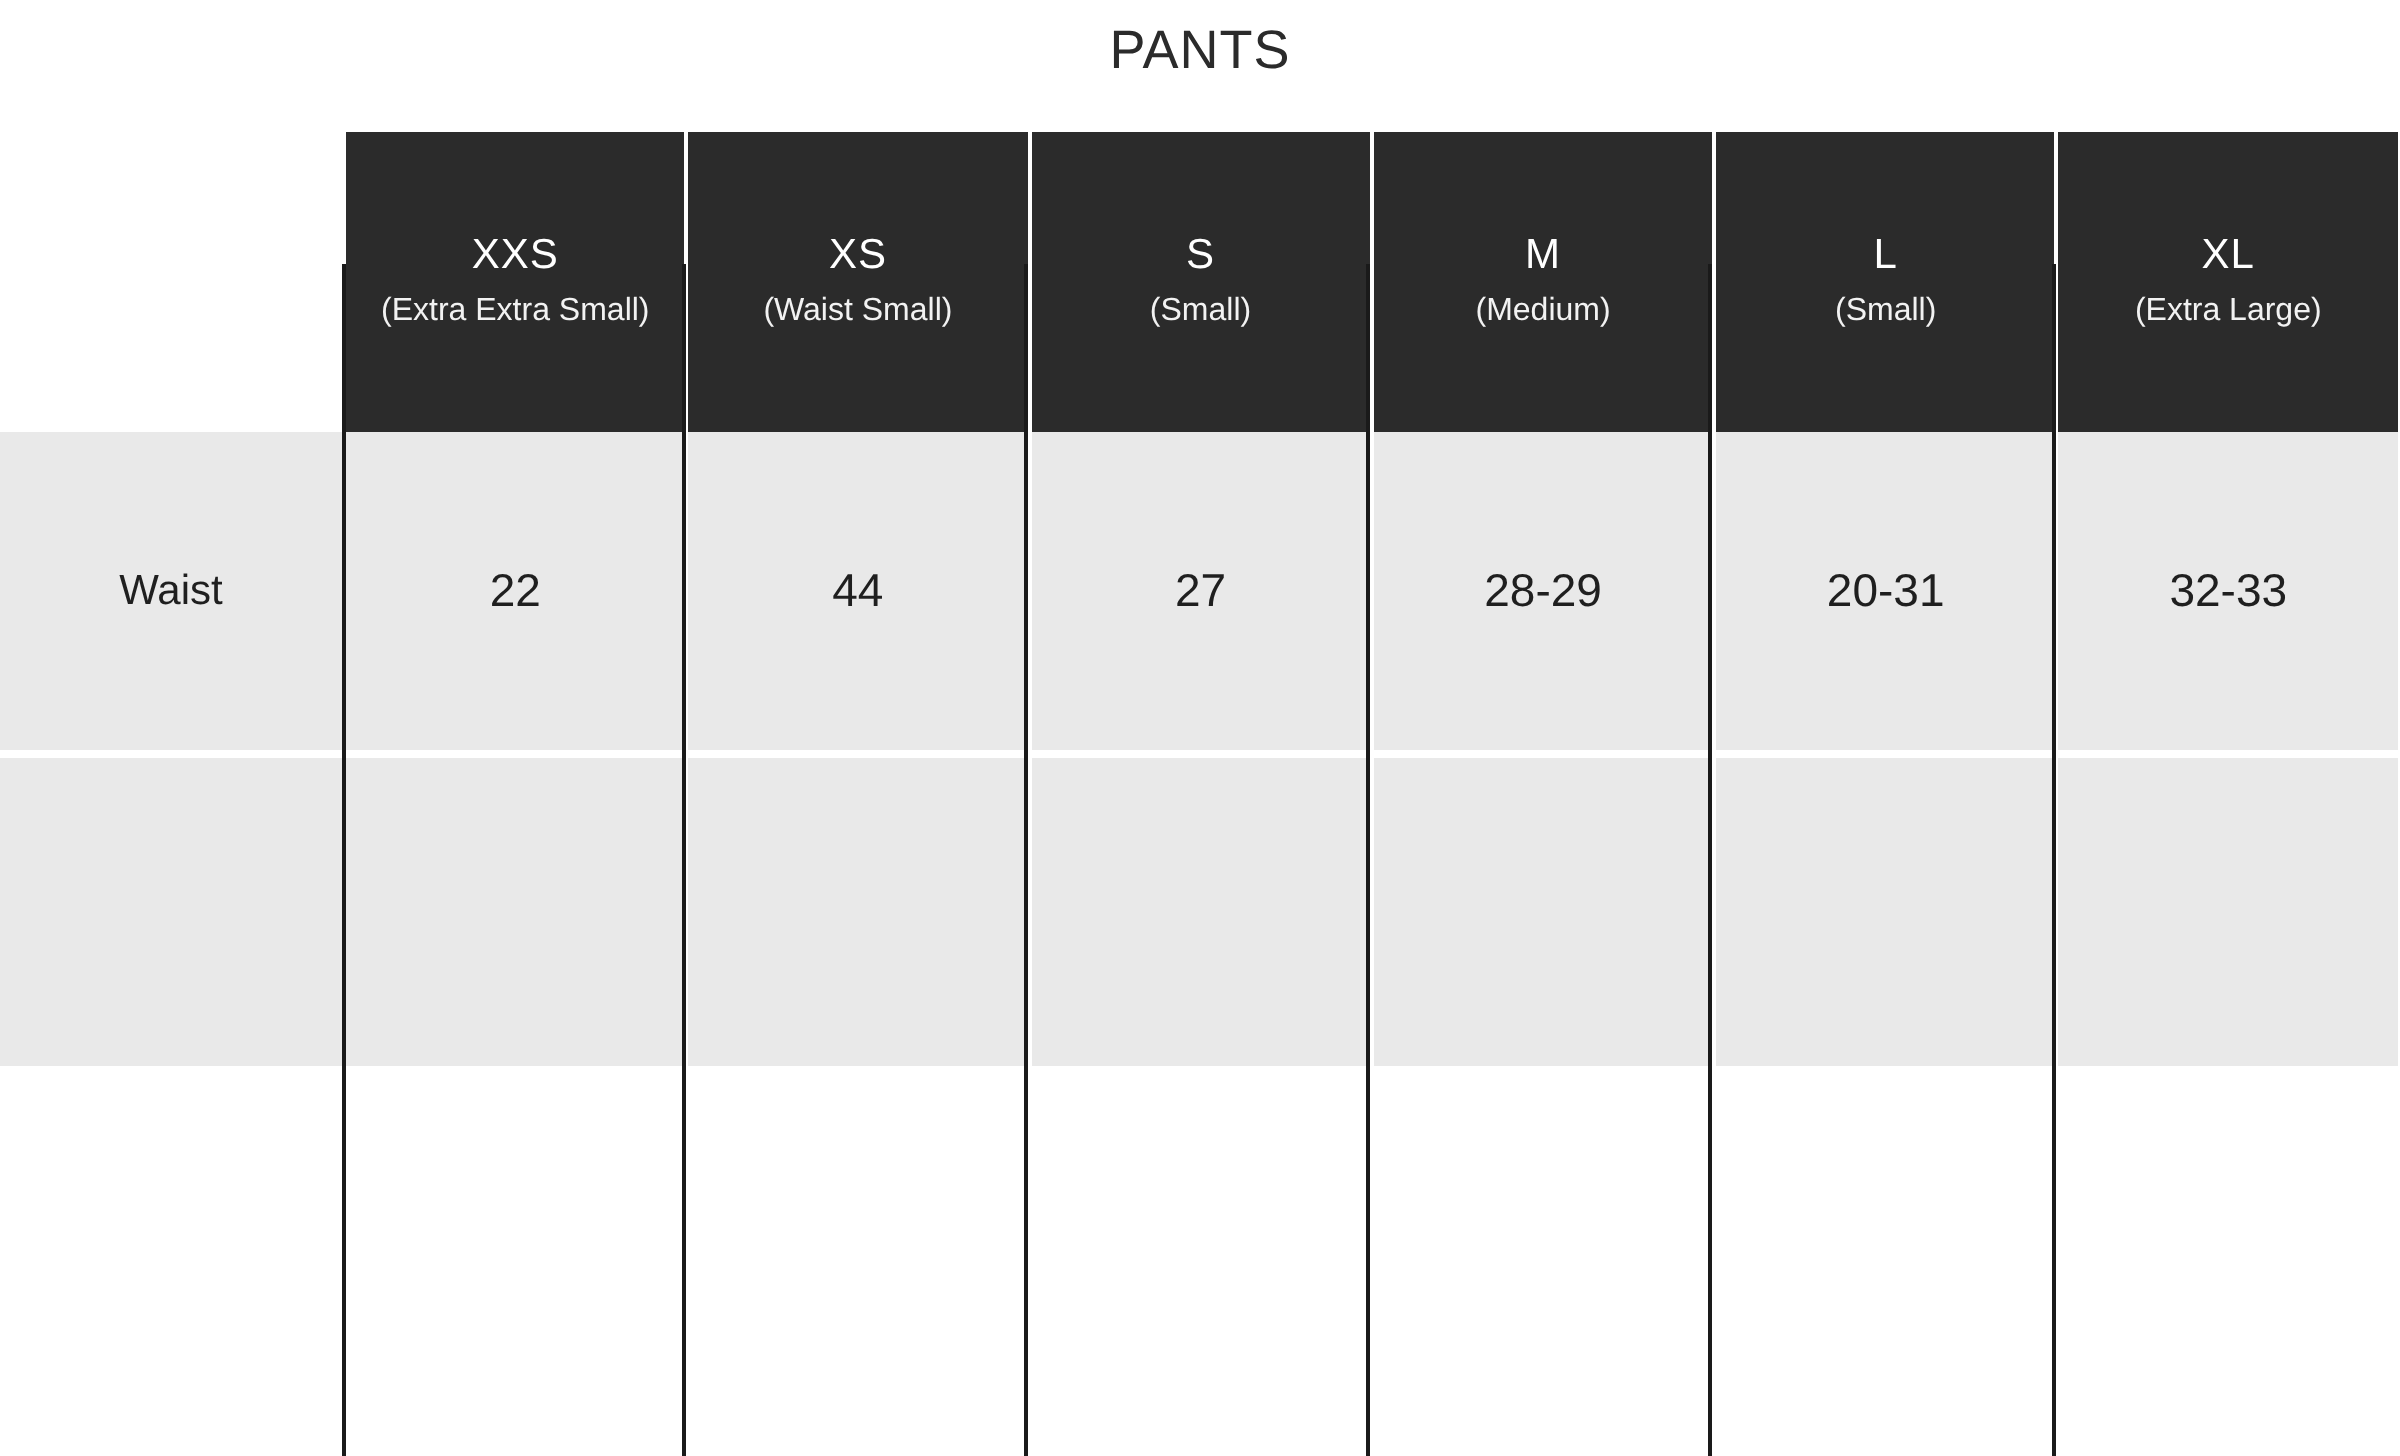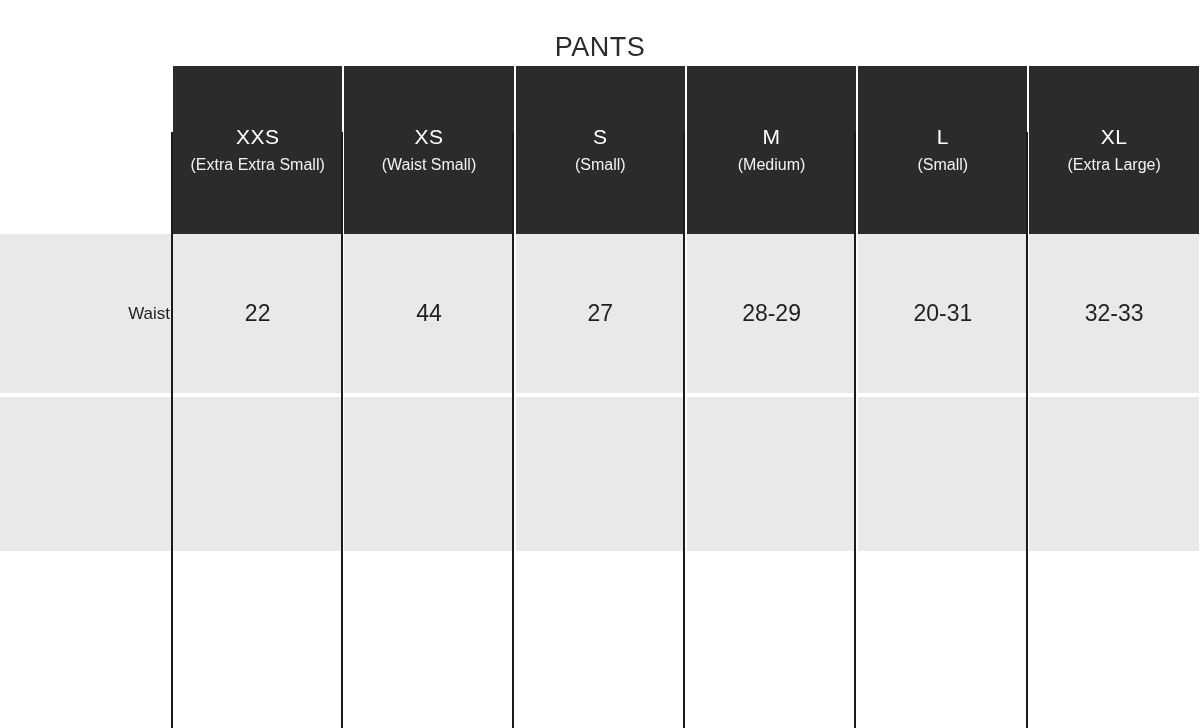--- a/index.html
+++ b/index.html
@@ -16,21 +16,21 @@
     position: relative;
   }
 
   .page-title {
     text-align: center;
     font-size: 27px;
     font-weight: 400;
     color: #2b2b2b;
     letter-spacing: 0.5px;
     margin: 0;
-    padding-top: 32px;
+    padding-top: 10px;
     padding-bottom: 12px;
   }
 
   .table-wrap {
     position: absolute;
     top: 66px;
     left: 0;
     width: 1200px;
   }
 
@@ -41,21 +41,21 @@
   }
 
   table.size-table col.label-col { width: 172px; }
   table.size-table col.size-col  { width: 171.3px; }
 
   
   thead th {
     background: #2b2b2b;
     color: #ffffff;
     font-weight: 400;
-    height: 168px;
+    height: 150px;
     vertical-align: middle;
     text-align: center;
     border-left: 2px solid #ffffff;
     border-right: 2px solid #ffffff;
     padding: 0 4px;
   }
   thead th.corner {
     background: #ffffff;
     border: none;
   }
@@ -81,22 +81,22 @@
     vertical-align: middle;
     font-size: 23px;
     color: #1f1f1f;
     border-left: 2px solid #ffffff;
     border-right: 2px solid #ffffff;
     border-top: 4px solid #ffffff;
   }
   tbody tr:first-child td { border-top: none; }
 
   tbody td.row-label {
-    text-align: right;
-    font-size: 17px;
+    text-align: center;
+    font-size: 21px;
     border-left: none;
     border-right: none;
   }
 
   tbody tr.empty-row td {
     height: 152px;
   }
 
   
   .rule {

